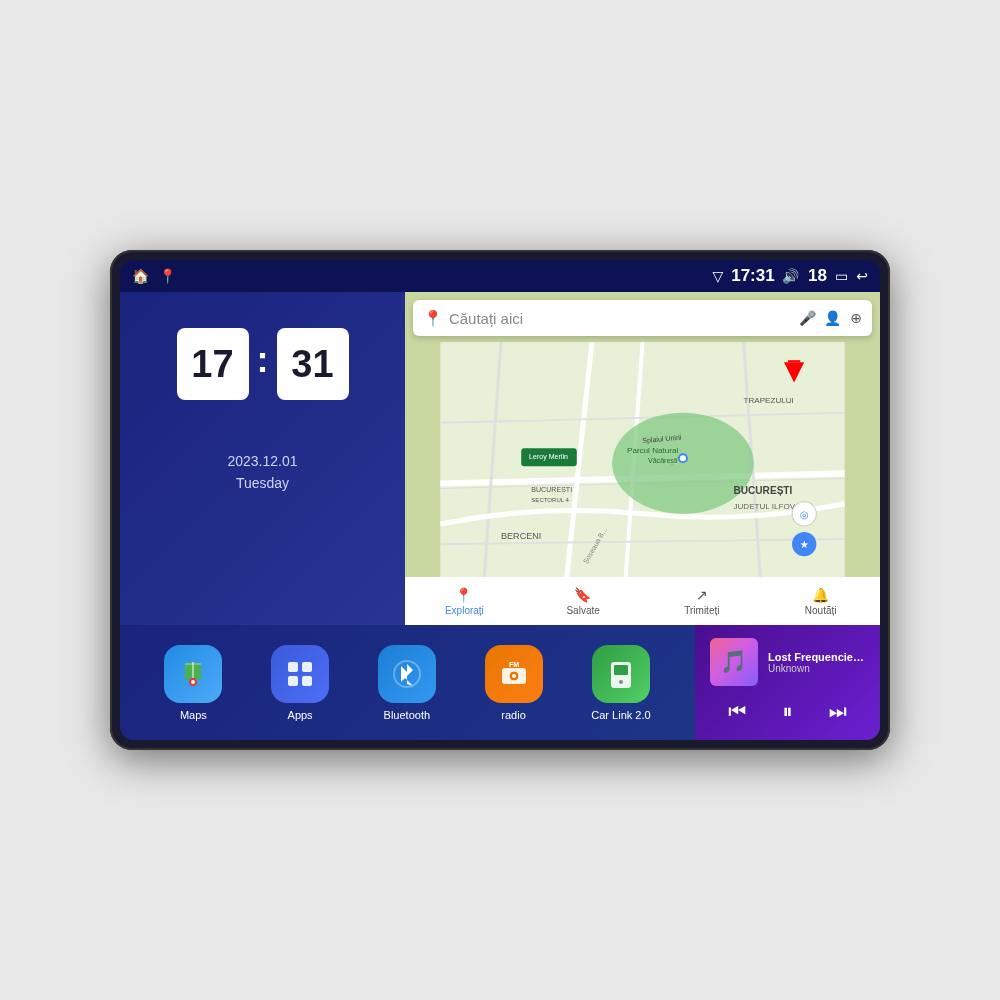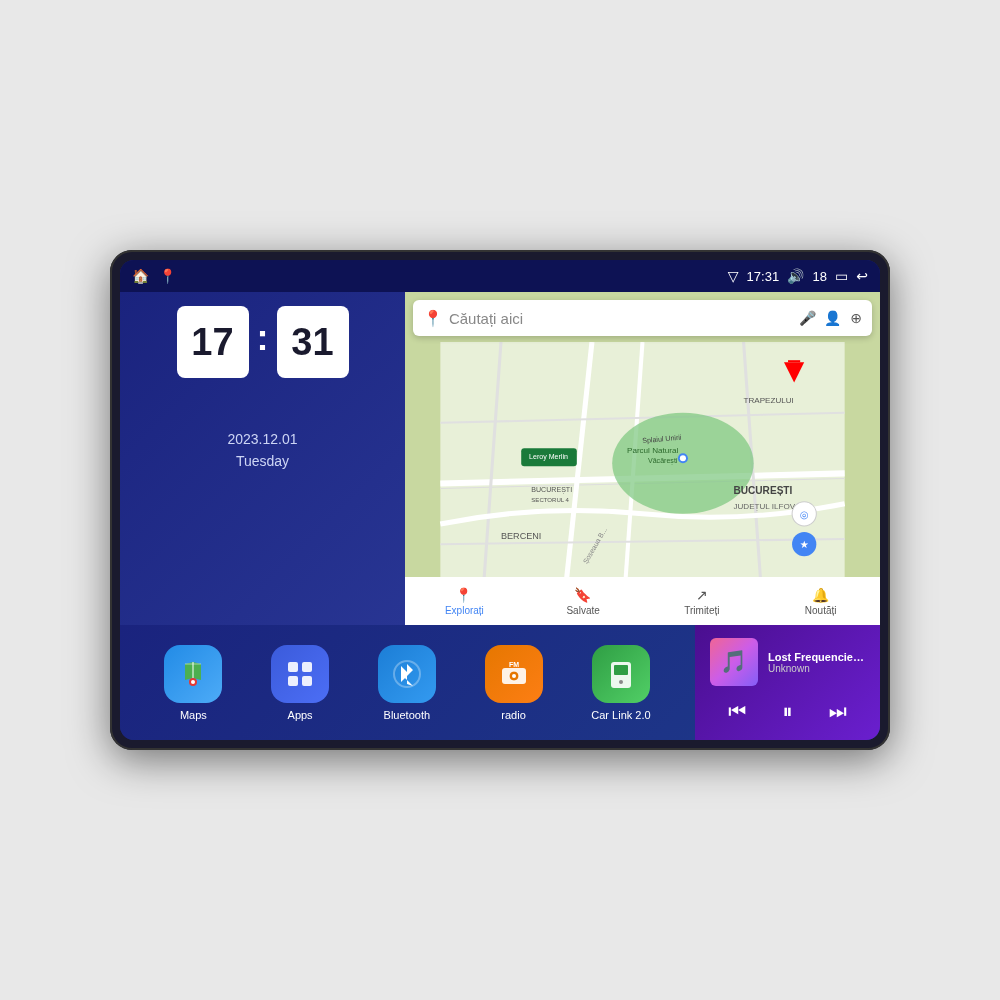--- a/index.html
+++ b/index.html
@@ -52,38 +52,38 @@
       display: flex;
       align-items: center;
       gap: 8px;
     }
     .status-icon {
       color: white;
       font-size: 14px;
     }
     .status-text {
       color: white;
-      font-size: 13px;
-      font-weight: 400;
+      font-size: 17px;
+      font-weight: 700;
     }
 
     
     .main-content {
       display: flex;
       flex: 1;
       overflow: hidden;
     }
 
     
     .left-panel {
       width: 285px;
       background: linear-gradient(135deg, #1a237e 0%, #283593 100%);
       display: flex;
       flex-direction: column;
-      padding: 14px;
+      padding: 36px;
       flex-shrink: 0;
     }
 
     .clock-widget {
       display: flex;
       align-items: center;
       justify-content: center;
       gap: 8px;
       margin-bottom: 20px;
     }

